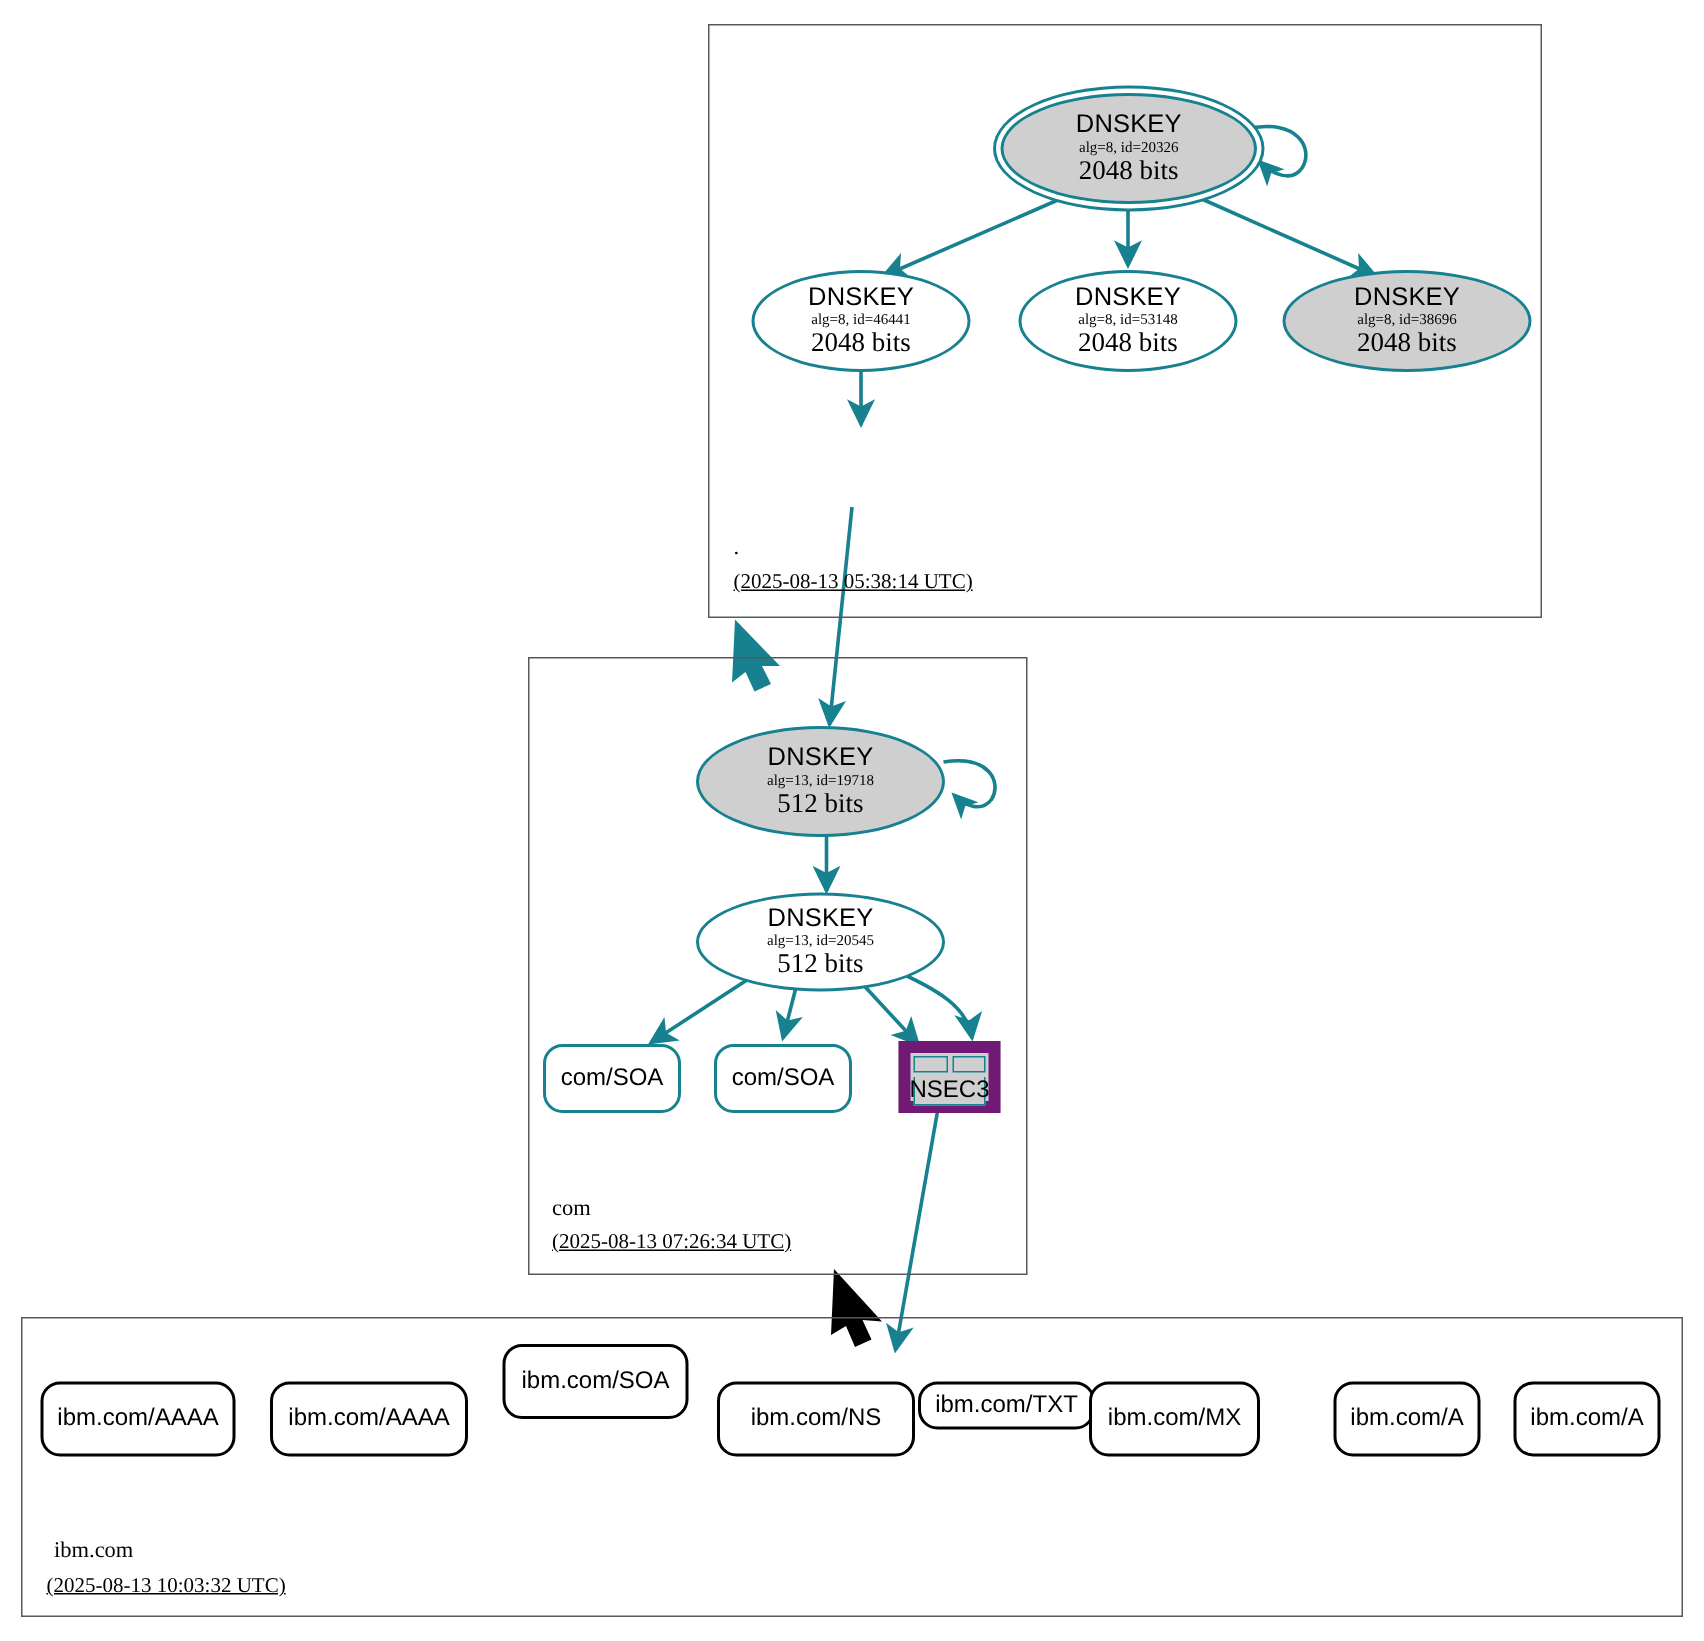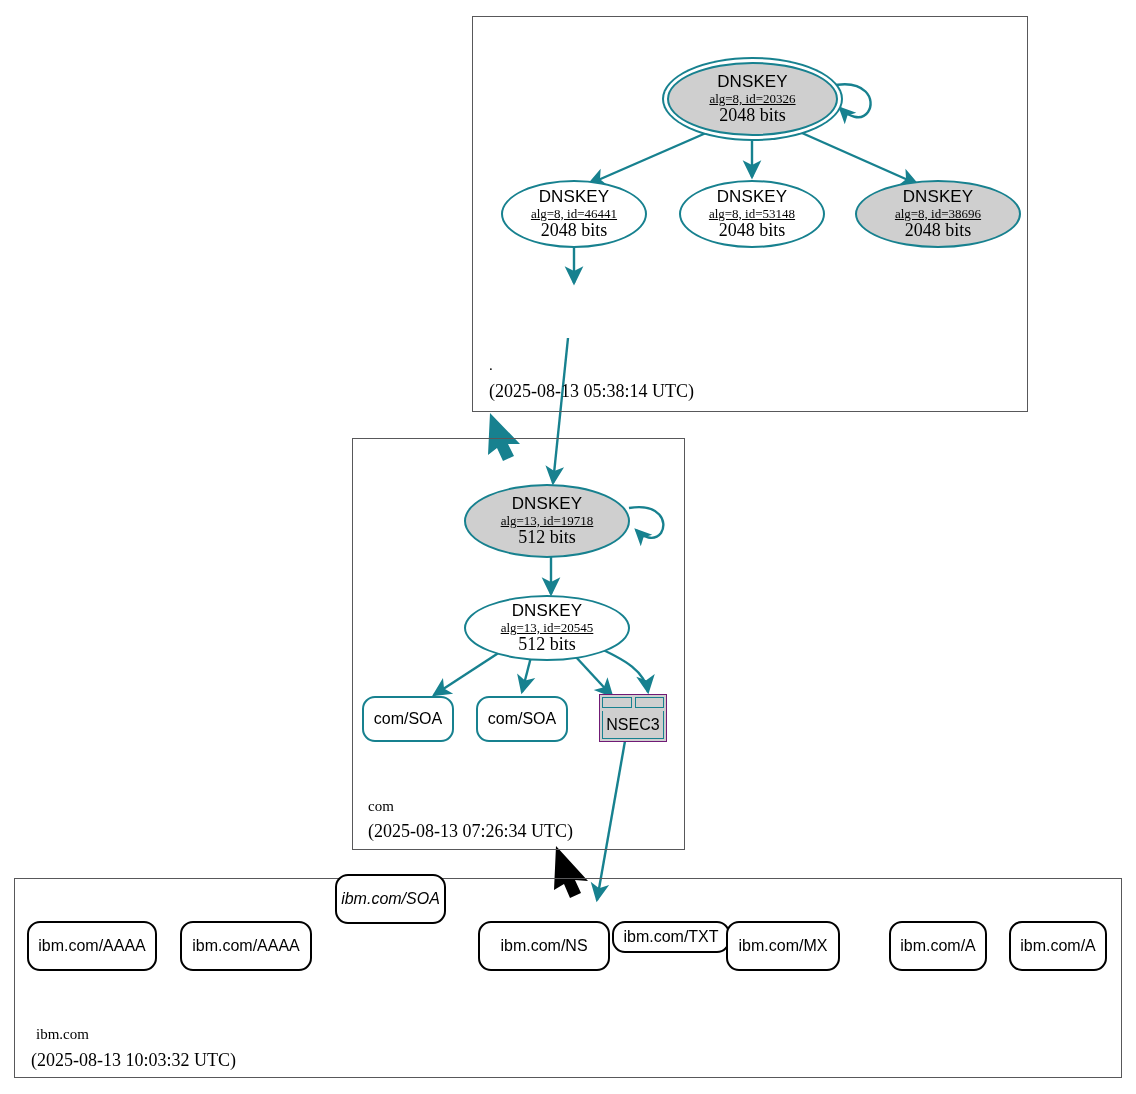--- a/index.html
+++ b/index.html
@@ -19,21 +19,21 @@
     background:transparent;
     box-sizing:border-box;
   }
   .zone-label{
     position:absolute;
     font-family:"Liberation Serif", serif;
     color:#000;
     white-space:nowrap;
   }
   .zone-name{font-size:15px;}
-  .zone-time{font-size:18px;}
+  .zone-time{font-size:14px;text-decoration:underline;}
 
   
   .node{
     position:absolute;
     box-sizing:border-box;
     display:flex;
     flex-direction:column;
     align-items:center;
     justify-content:center;
     text-align:center;
@@ -54,23 +54,22 @@
     background:#cfcfcf;
     box-shadow:0 0 0 3px #ffffff, 0 0 0 5px #17818f;
   }
   .n-title{
     font-family:"Liberation Sans", sans-serif;
     font-size:17px;
     letter-spacing:.1px;
   }
   .n-sub{
     font-family:"Liberation Serif", serif;
-    font-size:13px;
+    font-size:10px;
     margin-top:1px;
-    text-decoration:underline;
   }
   .n-sub2{
     font-family:Liberation Serif, serif;
     font-size:18px;
   }
 
   
   .rrset{
     position:absolute;
     box-sizing:border-box;
@@ -81,21 +80,21 @@
     color:#000;
     background:#ffffff;
   }
   .rrset.secure{border:2px solid #17818f;}
   .rrset.insecure{border:2px solid #000000;}
 
   
   .nsec3{
     position:absolute;
     box-sizing:border-box;
-    border:1px solid #701a75;
+    border:8px solid #701a75;
     background:#cfcfcf;
     display:flex;flex-direction:column;
     padding:2px;
   }
   .nsec3-head{
     display:flex;gap:3px;height:11px;flex:0 0 auto;
   }
   .nsec3-cell{
     flex:1;background:#cfcfcf;border:1px solid #17818f;
   }
@@ -222,21 +221,21 @@
   <div class="zone" style="left:14px;top:878px;width:1108px;height:200px;"></div>
   <div class="zone-label zone-name" style="left:36px;top:1026px;">ibm.com</div>
   <div class="zone-label zone-time" style="left:31px;top:1050px;">(2025-08-13 10:03:32 UTC)</div>
 
   <div class="rrset insecure" style="left:27px;top:921px;width:130px;height:50px;">
     <span>ibm.com/AAAA</span>
   </div>
   <div class="rrset insecure" style="left:180px;top:921px;width:132px;height:50px;">
     <span>ibm.com/AAAA</span>
   </div>
-  <div class="rrset insecure" style="left:335px;top:874px;width:111px;height:50px;font-style:italic;">
+  <div class="rrset insecure" style="left:335px;top:896px;width:124px;height:50px;">
     <span>ibm.com/SOA</span>
   </div>
   <div class="rrset insecure" style="left:478px;top:921px;width:132px;height:50px;">
     <span>ibm.com/NS</span>
   </div>
   <div class="rrset insecure" style="left:612px;top:921px;width:118px;height:32px;">
     <span>ibm.com/TXT</span>
   </div>
   <div class="rrset insecure" style="left:726px;top:921px;width:114px;height:50px;">
     <span>ibm.com/MX</span>

